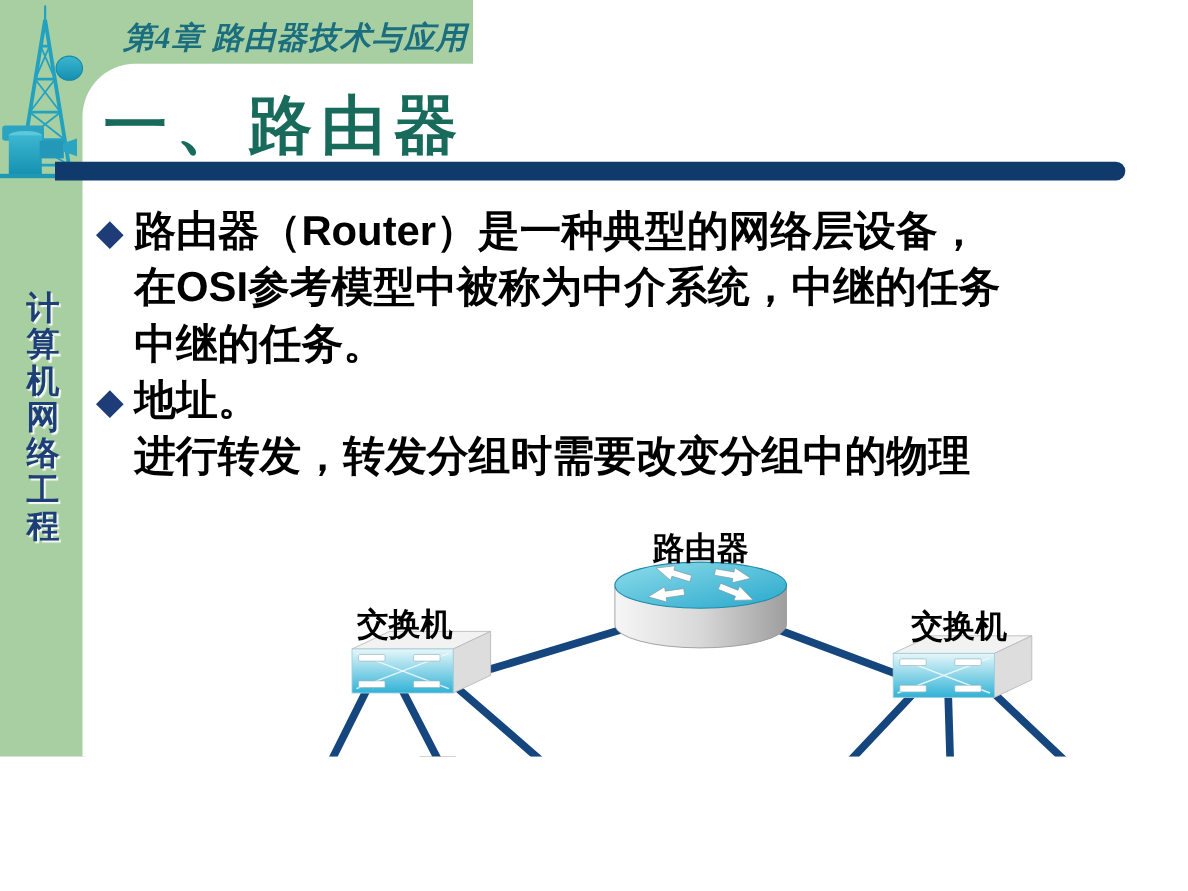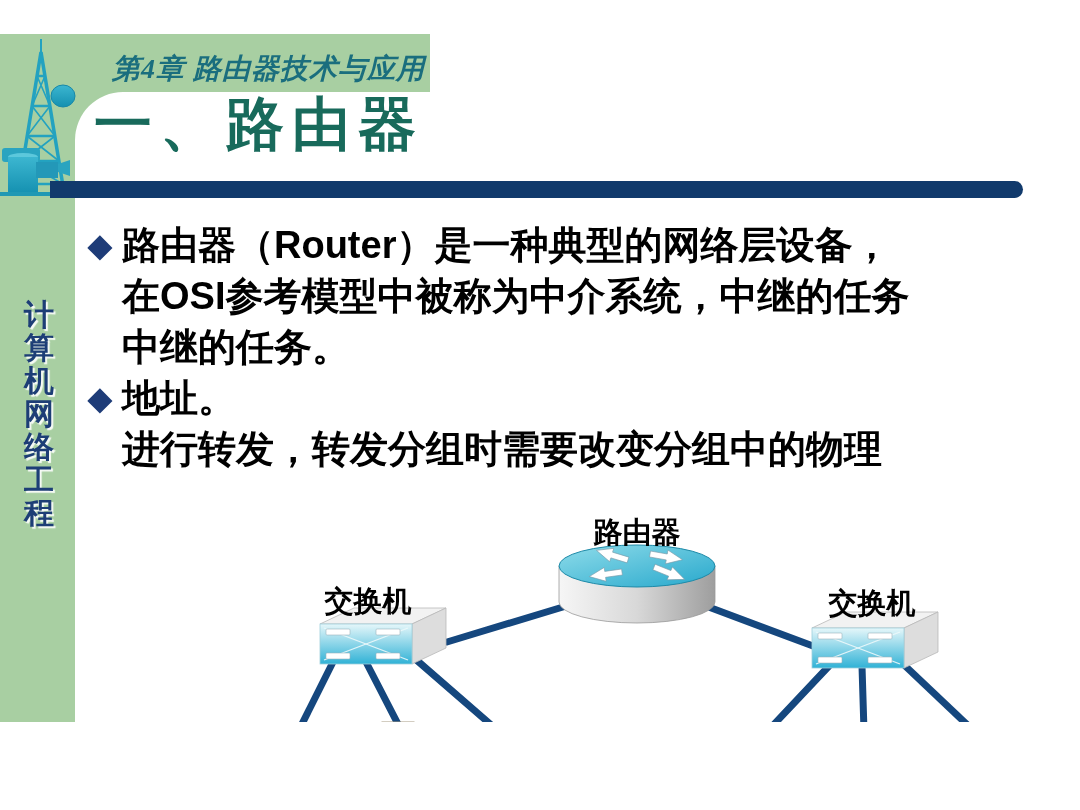--- a/index.html
+++ b/index.html
@@ -1,27 +1,27 @@
 <!DOCTYPE html>
 <html><head>
 <meta charset="utf-8">
 <style>
   html,body{margin:0;padding:0;background:#fff;}
   .slide{position:relative;width:1080px;height:688px;background:#fff;overflow:hidden;
-         font-family:"Liberation Sans",sans-serif;margin-top:34px;}
+         font-family:"Liberation Sans",sans-serif;}
   
   .green-top{position:absolute;left:0;top:0;width:430px;height:104px;background:#a8cfa2;z-index:0;}
   .green-side{position:absolute;left:0;top:0;width:78px;height:781px;background:#a8cfa2;z-index:0;}
   .content-card{position:absolute;left:75px;top:58px;width:1005px;height:723px;background:#fff;
                 border-top-left-radius:48px;z-index:1;}
   
   .chapter{position:absolute;left:112px;top:16px;z-index:4;
            font-family:"Liberation Serif",serif;font-style:italic;font-weight:bold;
            font-size:28px;color:#1a6e7e;letter-spacing:1px;}
-  .title{position:absolute;left:94px;top:52px;z-index:4;font-weight:bold;
+  .title{position:absolute;left:94px;top:76px;z-index:4;font-weight:bold;
          font-size:58px;color:#186a5b;letter-spacing:8px;}
   .divider{position:absolute;left:50px;top:147px;width:973px;height:17px;background:#113a6c;
            border-radius:0 10px 10px 0;z-index:3;}
   
   .bullets{position:absolute;left:88px;top:186px;width:940px;z-index:4;
            font-size:38px;font-weight:bold;color:#000;line-height:51px;}
   .bullet{display:flex;align-items:flex-start;}
   .diamond{width:34px;flex:0 0 34px;font-size:31px;color:#1e3c78;line-height:51px;}
   .bl{white-space:nowrap;}
   

